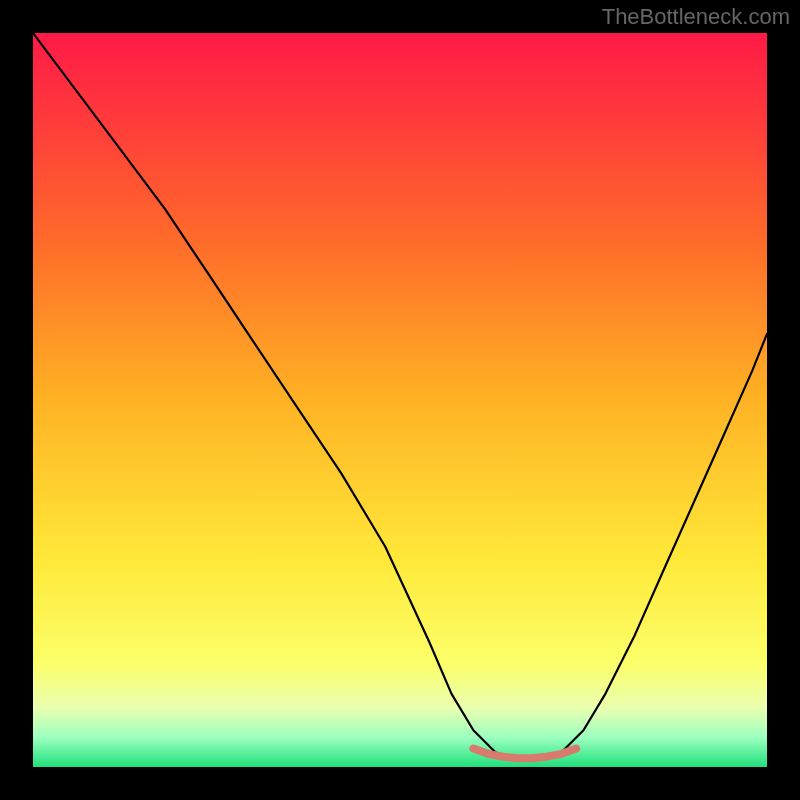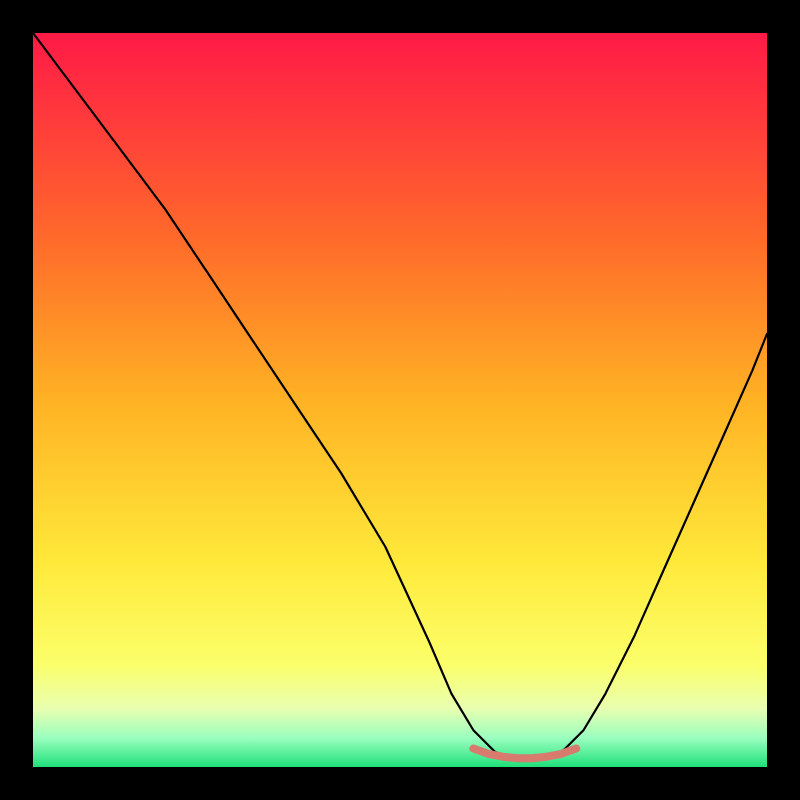--- a/index.html
+++ b/index.html
@@ -48,19 +48,20 @@
     position: absolute;
     left: 0;
     top: 0;
     width: 734px;
     height: 734px;
   }
 </style>
 </head>
 <body>
 <div class="frame">
+  <div class="watermark">TheBottleneck.com</div>
   <div class="plot-area">
     <svg class="curve" viewBox="0 0 734 734" preserveAspectRatio="none">
       <path id="main-curve" fill="none" stroke="#000000" stroke-width="2.2" stroke-linecap="round" stroke-linejoin="round" d="M0.0 0.0 L44.0 58.7 L88.1 117.4 L132.1 176.2 L176.2 242.2 L220.2 308.3 L264.2 374.3 L308.3 440.4 L352.3 513.8 L396.4 609.2 L418.4 660.6 L440.4 697.3 L462.4 719.3 L484.4 726.7 L506.5 726.7 L528.5 719.3 L550.5 697.3 L572.5 660.6 L601.9 601.9 L631.2 535.8 L660.6 469.8 L690.0 403.7 L719.3 337.6 L734.0 300.9"></path>
       <path id="marker-cluster" fill="none" stroke="#d97a6f" stroke-width="8" stroke-linecap="round" stroke-linejoin="round" d="M440.4 715.6 L455.1 720.8 L469.8 723.7 L484.4 725.2 L499.1 725.2 L513.8 723.7 L528.5 720.8 L543.2 715.6"></path>
     </svg>
   </div>
 </div>
 
 </body></html>

